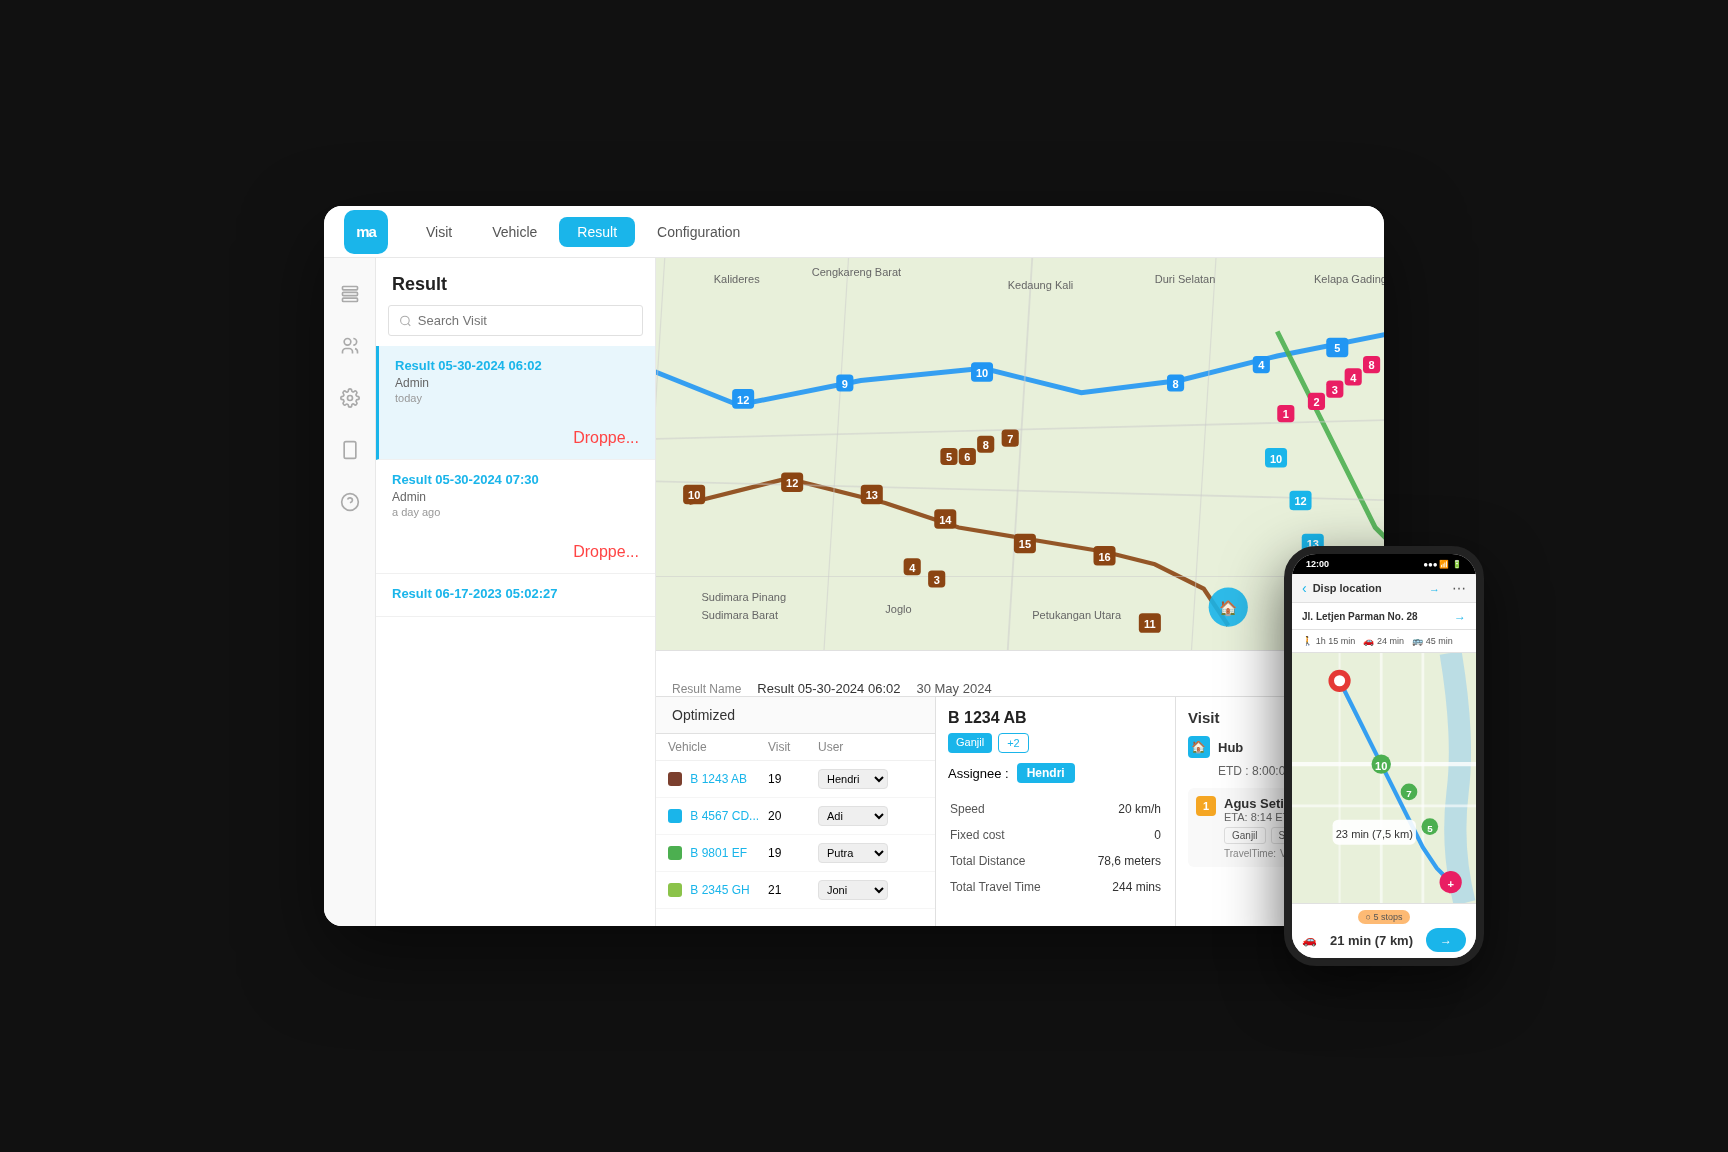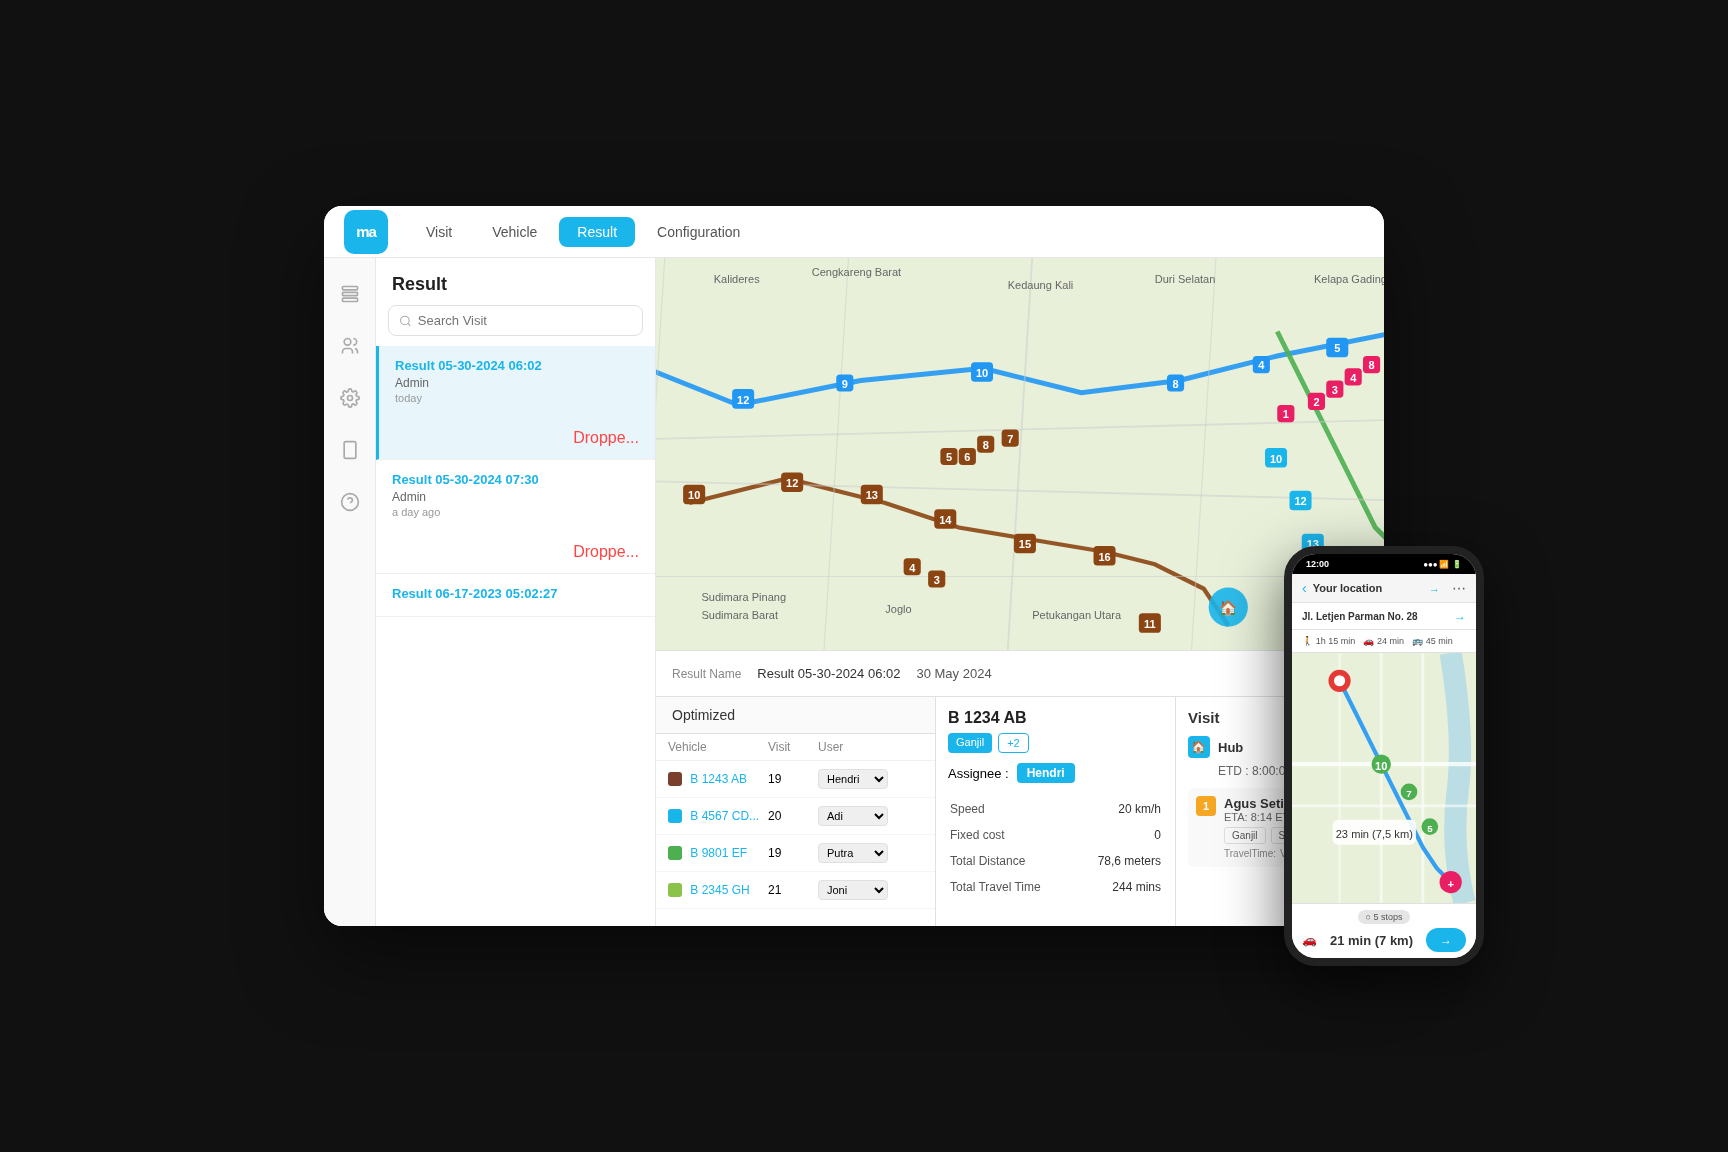--- a/index.html
+++ b/index.html
@@ -121,21 +121,21 @@
       font-size: 18px;
       font-weight: 700;
       color: #222;
       padding: 16px 16px 10px;
     }
     .search-box {
       display: flex;
       align-items: center;
       margin: 0 12px 10px;
       border: 1px solid #e0e0e0;
-      border-radius: 8px;
+      border-radius: 3px;
       padding: 7px 10px;
       gap: 6px;
     }
     .search-box input {
       border: none;
       outline: none;
       font-size: 13px;
       color: #888;
       width: 100%;
     }
@@ -170,21 +170,21 @@
       font-size: 16px;
       margin-top: 37px;
     }
 
     
     .bottom-bar {
       height: 46px;
       background: #fff;
       border-top: 1px solid #e0e0e0;
       display: flex;
-      align-items: center;
+      align-items: flex-end;
       padding: 0 16px;
       gap: 16px;
       font-size: 13px;
       color: #555;
     }
     .result-name-label { color: #888; font-size: 12px; }
     .result-name-value { font-size: 13px; font-weight: 500; color: #333; }
     .date-value { font-size: 13px; color: #555; }
     .disp-button {
       margin-left: auto;
@@ -853,21 +853,21 @@
   <div class="phone-mockup">
     <div class="phone-screen">
 
       <div style="background:#000; height:20px; display:flex; justify-content:space-between; align-items:center; padding:0 14px;">
         <span style="color:#fff; font-size:9px; font-weight:700;">12:00</span>
         <span style="color:#fff; font-size:8px;">●●● 📶 🔋</span>
       </div>
 
       <div class="phone-nav-bar">
         <span class="phone-nav-back">‹</span>
-        <span class="phone-location-title">Your location</span>
+        <span class="phone-location-title">Disp location</span>
         <span style="font-size:11px; color:#1ab5ea; cursor:pointer;">→</span>
         <span style="font-size:14px; color:#555; cursor:pointer; margin-left:6px;">⋯</span>
       </div>
 
       <div class="phone-direction-row">
         <span class="phone-address">Jl. Letjen Parman No. 28</span>
         <span class="phone-address-arrow">→</span>
       </div>
 
       <div class="phone-transport-row">
@@ -909,21 +909,21 @@
 
           <circle cx="168" cy="80" r="8" fill="white" opacity="0.9"></circle>
           <text x="168" y="84" font-family="sans-serif" font-size="10" fill="#555" text-anchor="middle">🔍</text>
           <circle cx="168" cy="50" r="8" fill="white" opacity="0.9"></circle>
           <text x="168" y="54" font-family="sans-serif" font-size="10" fill="#555" text-anchor="middle">⊕</text>
         </svg>
       </div>
 
       <div class="phone-bottom-panel">
         <div class="phone-stops-row">
-          <span style="background:#e5e5e5; border-radius:12px; padding:2px 8px;">
+          <span style="background:#fdba74; border-radius:12px; padding:2px 8px;">
             ○ <span>5 stops</span>
           </span>
         </div>
         <div class="phone-eta-row">
           <span style="font-size:12px; color:#555;">🚗</span>
           <span class="phone-eta-text">21 min (7 km)</span>
           <button class="phone-go-btn">→</button>
         </div>
       </div>
     </div>

